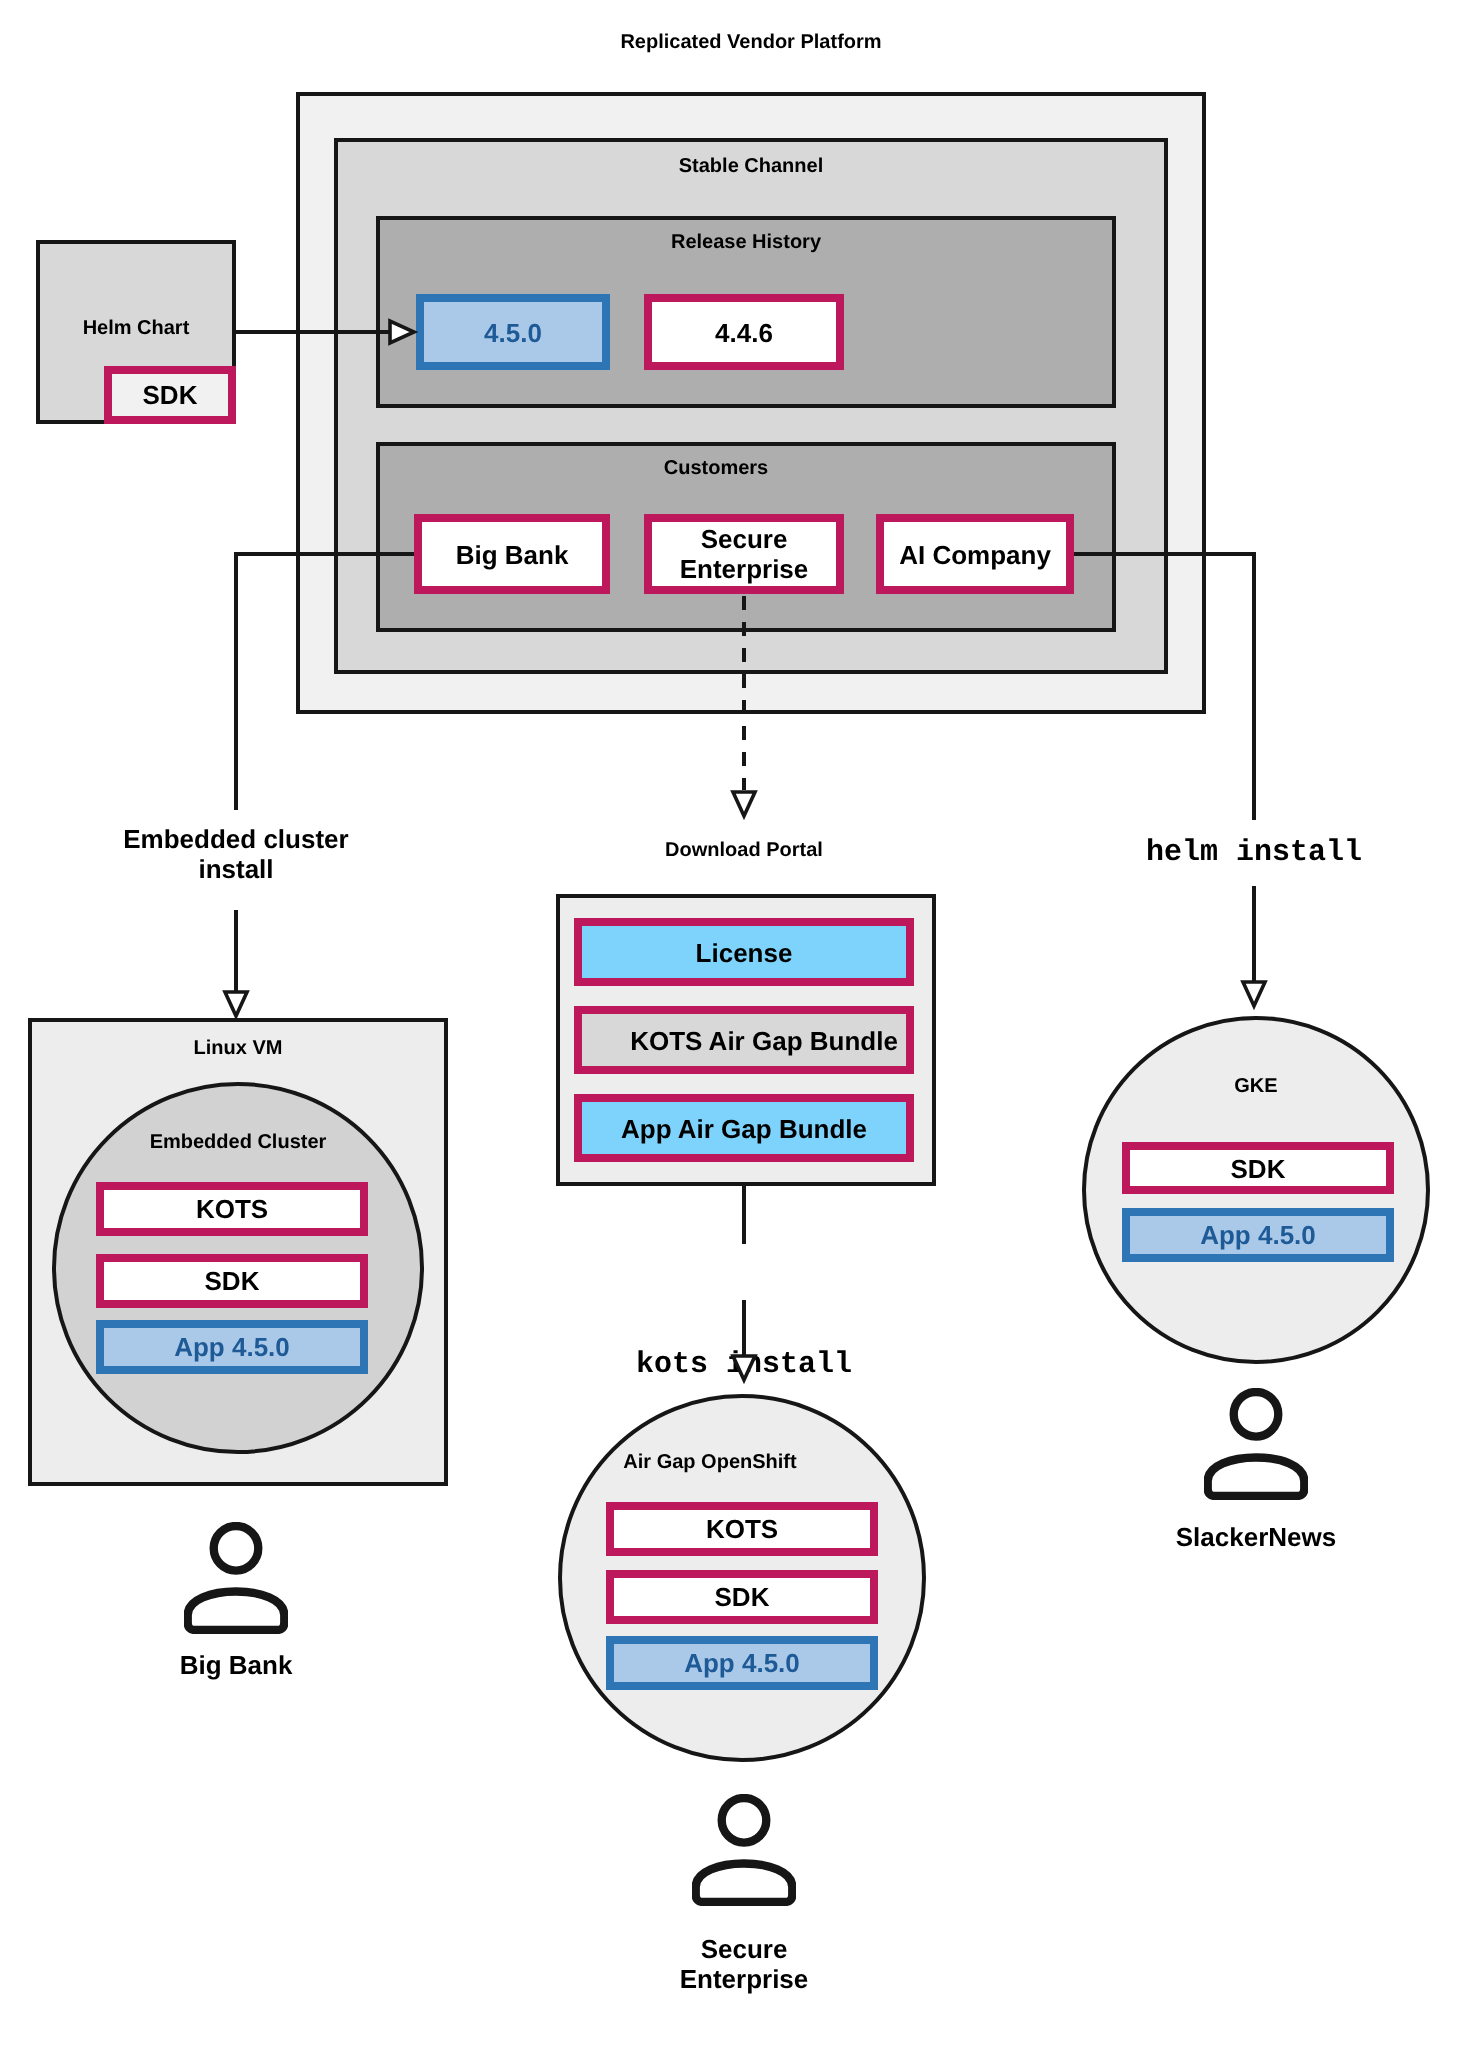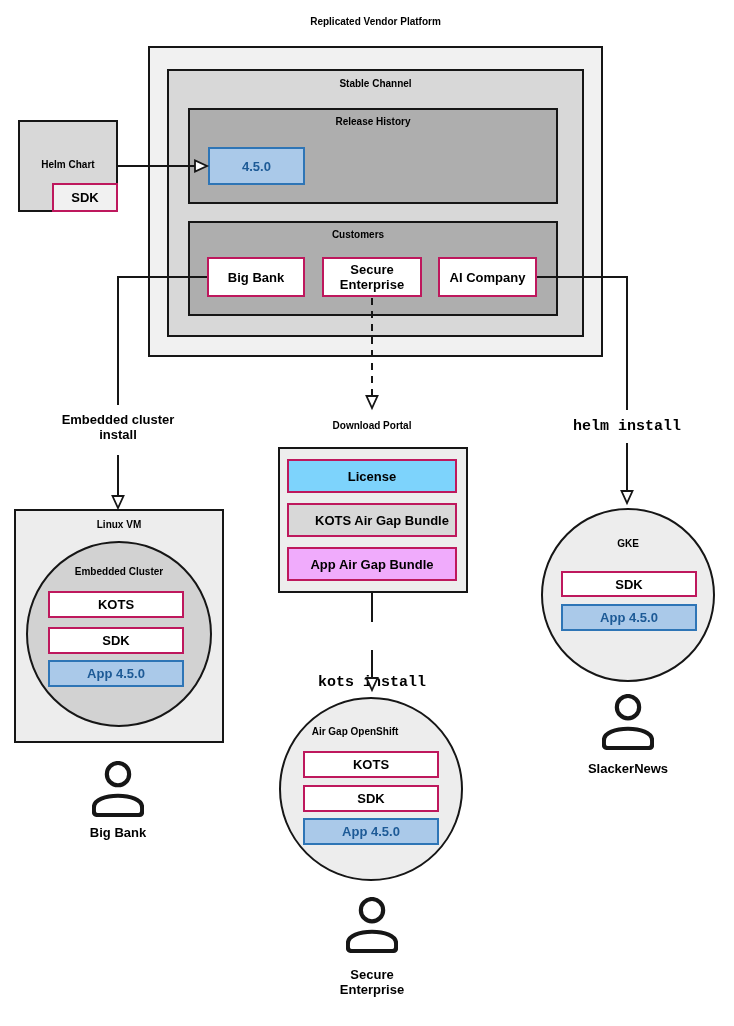--- a/index.html
+++ b/index.html
@@ -9,21 +9,21 @@
   }
   .abs { position:absolute; box-sizing:border-box; }
   .box { position:absolute; box-sizing:border-box; border:2px solid #161616; }
   .fill-l1 { background:#f1f1f1; }   
   .fill-l2 { background:#ededed; }   
   .fill-m  { background:#d8d8d8; }   
   .fill-d  { background:#aeaeae; }   
   .fill-c  { background:#d2d2d2; }   
   .lbl { font-weight:bold; font-size:13px; line-height:15px; text-align:center; }
   .node {
-    position:absolute; box-sizing:border-box; border:2px solid #be185d; background:#fff;
+    position:absolute; box-sizing:border-box; border:4px solid #be185d; background:#fff;
     display:flex; align-items:center; justify-content:center;
     font-weight:bold; font-size:13px; line-height:15px; text-align:center;
   }
   .node.blue { background:#aac9e9; border-color:#2e75b6; color:#1d5a96; }
   .circle { border-radius:50%; }
   .mono {
     position:absolute; font-family:"Liberation Mono", monospace; font-weight:bold;
     font-size:15px; text-align:center; white-space:nowrap;
   }
   .titletext { position:absolute; font-weight:bold; font-size:10px; text-align:center; }
@@ -40,20 +40,23 @@
   <div class="box fill-l1" style="left:148px; top:46px; width:455px; height:311px;"></div>
 
   <div class="box fill-m" style="left:167px; top:69px; width:417px; height:268px;"></div>
   <div class="titletext" style="left:167px; top:78px; width:417px;">Stable Channel</div>
 
   <div class="box fill-d" style="left:188px; top:108px; width:370px; height:96px;"></div>
   <div class="titletext" style="left:188px; top:116px; width:370px;">Release History</div>
 
   <div class="node blue" style="left:208px; top:147px; width:97px; height:38px;">
     <span>4.5.0</span>
+  </div>
+  <div class="node" style="left:322px; top:147px; width:100px; height:38px;">
+    <span>4.4.6</span>
   </div>
 
   <div class="box fill-d" style="left:188px; top:221px; width:370px; height:95px;"></div>
   <div class="titletext" style="left:188px; top:229px; width:340px;">Customers</div>
 
   <div class="node" style="left:207px; top:257px; width:98px; height:40px;">
     <span>Big Bank</span>
   </div>
   <div class="node" style="left:322px; top:257px; width:100px; height:40px; padding:0 6px;">
     <span>Secure Enterprise</span>
@@ -73,21 +76,21 @@
   <div class="mono" style="left:552px; top:418px; width:150px;">helm install</div>
 
   <div class="titletext" style="left:302px; top:420px; width:140px;">Download Portal</div>
   <div class="box fill-l2" style="left:278px; top:447px; width:190px; height:146px;"></div>
   <div class="node fill-m" style="left:287px; top:459px; width:170px; height:34px; background:#7dd3fc;">
     <span>License</span>
   </div>
   <div class="node fill-m" style="left:287px; top:503px; width:170px; height:34px; background:#d8d8d8;padding-left:20px;">
     <span>KOTS Air Gap Bundle</span>
   </div>
-  <div class="node fill-m" style="left:287px; top:547px; width:170px; height:34px; background:#f0abfc;">
+  <div class="node fill-m" style="left:287px; top:547px; width:170px; height:34px; background:#7dd3fc;">
     <span>App Air Gap Bundle</span>
   </div>
 
   <div class="box fill-l2" style="left:14px; top:509px; width:210px; height:234px;"></div>
   <div class="titletext" style="left:14px; top:519px; width:210px;">Linux VM</div>
   <div class="box circle fill-c" style="left:26px; top:541px; width:186px; height:186px;"></div>
   <div class="titletext" style="left:26px; top:566px; width:186px;">Embedded Cluster</div>
   <div class="node" style="left:48px; top:591px; width:136px; height:27px;">
     <span>KOTS</span>
   </div>

